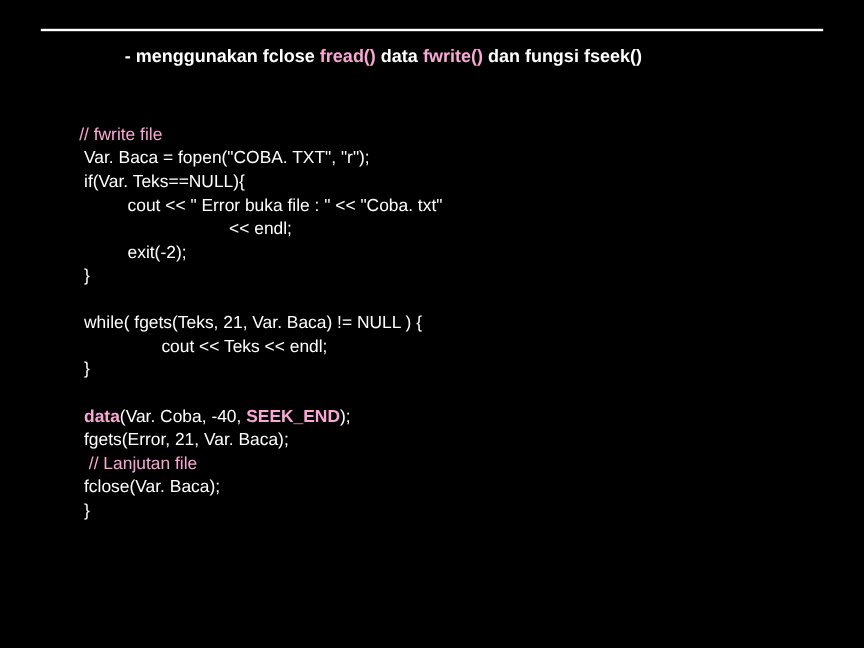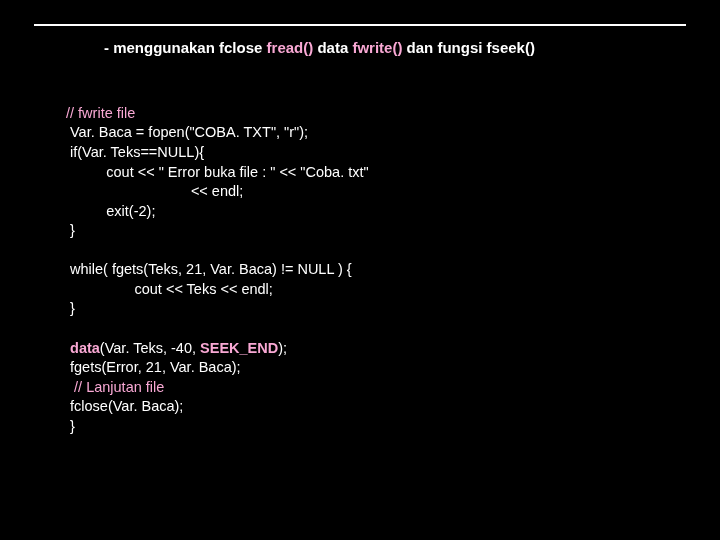--- a/index.html
+++ b/index.html
@@ -73,20 +73,20 @@
 <span> if(Var. Teks==NULL){</span>
 <span>          cout &lt;&lt; " Error buka file : " &lt;&lt; "Coba. txt"</span>
 <span>                               &lt;&lt; endl;</span>
 <span>          exit(-2);</span>
 <span> }</span>
 <span></span>
 <span> while( fgets(Teks, 21, Var. Baca) != NULL ) {</span>
 <span>                 cout &lt;&lt; Teks &lt;&lt; endl;</span>
 <span> }</span>
 <span></span>
-<span><span> </span><span class="bold green">data</span><span>(Var. Teks, -40, </span><span class="bold green">SEEK_END</span><span>);</span></span>
+<span><span> </span><span class="bold green">data</span><span>(Var. Coba, -40, </span><span class="bold green">SEEK_END</span><span>);</span></span>
 <span> fgets(Error, 21, Var. Baca);</span>
 <span class="green">  // Lanjutan file</span>
 <span> fclose(Var. Baca);</span>
 <span> }</span>
   </div>
 
 </div>
 
 </body></html>

